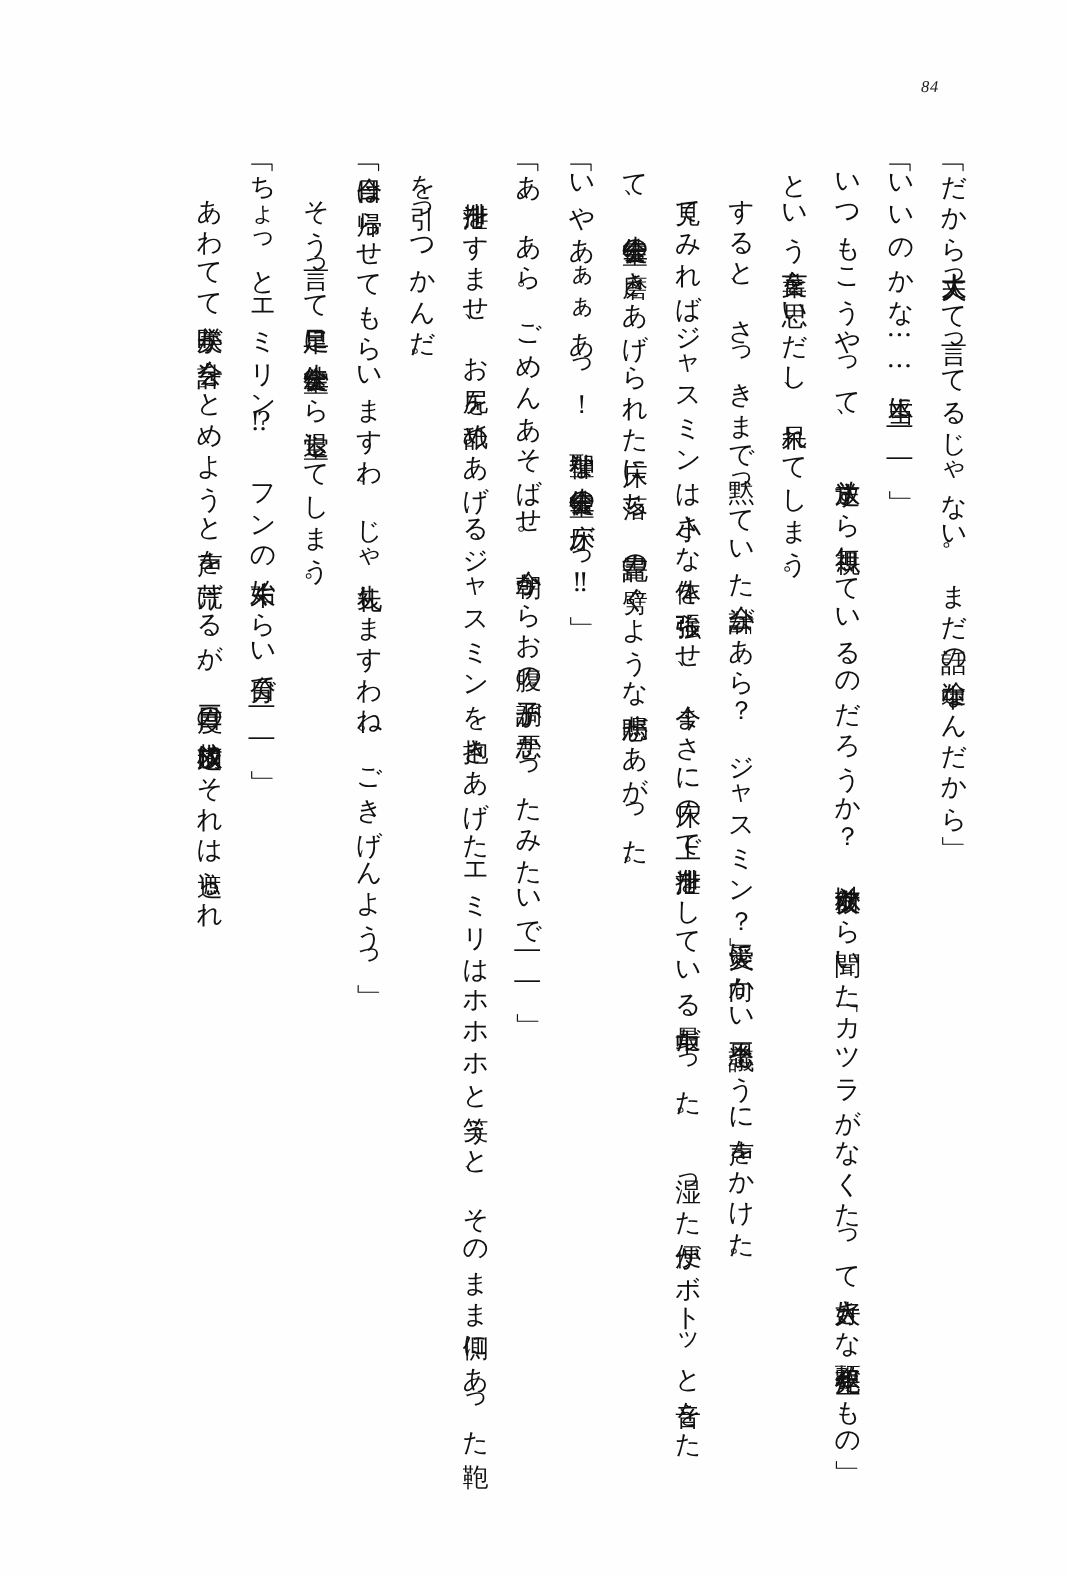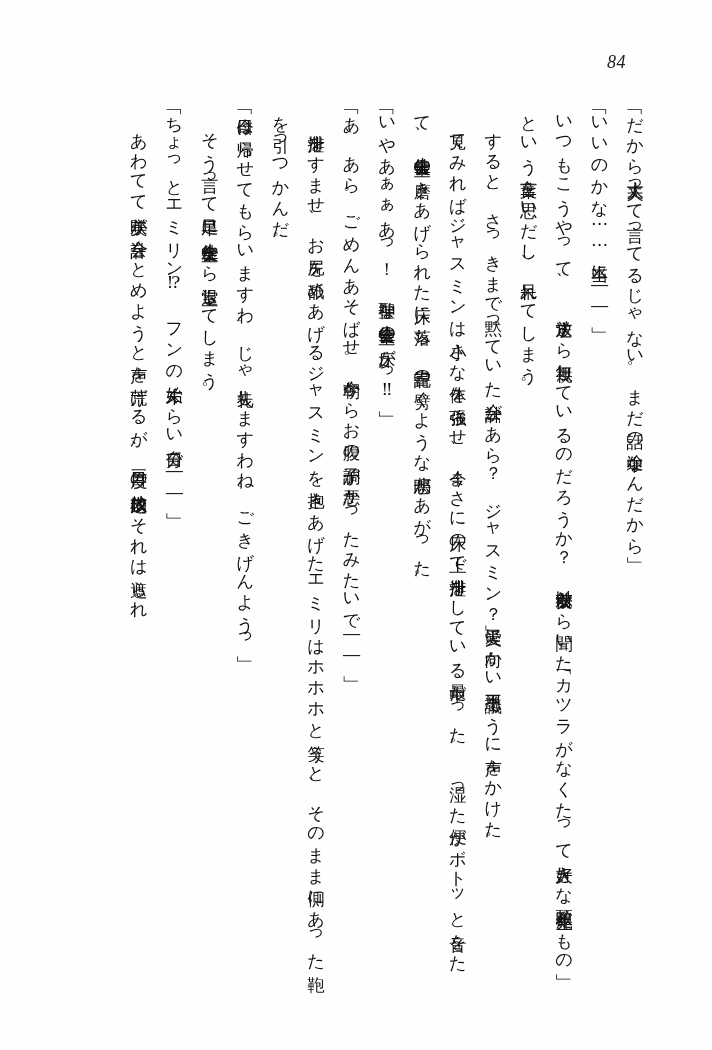--- a/index.html
+++ b/index.html
@@ -21,21 +21,21 @@
     top: 0;
     width: 712px;
     height: 1050px;
     background: #fefefe;
   }
   
   #page-number {
     position: absolute;
     top: 52px;
     right: 86px;
-    font-size: 18px;
+    font-size: 11px;
     font-style: italic;
     font-family: "Liberation Serif", serif;
     color: #222;
     letter-spacing: 0.5px;
   }
   
   #text-block {
     position: absolute;
     top: 104px;
     right: 60px;

